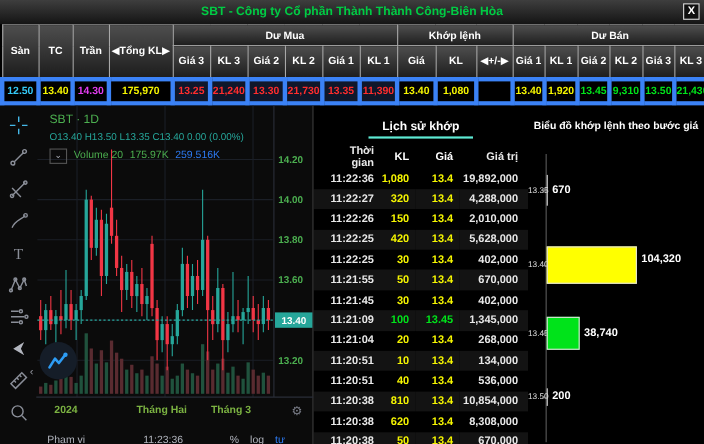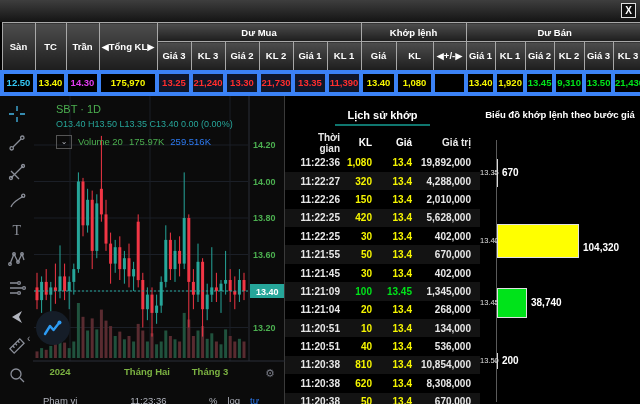--- a/index.html
+++ b/index.html
@@ -31,21 +31,21 @@
   
   .chart-panel { width:285px; position:relative; background:#0b0b0b;
     border-right:1px solid #3a3a3a; }
   .drawbar { position:absolute; left:0; top:0; width:33px; height:100%;
     display:flex; flex-direction:column; align-items:center; padding-top:8px;
     gap:9px; z-index:4; }
   .tool { width:20px; height:20px; cursor:pointer; }
   .tool svg { stroke:#8a8e98; fill:none; stroke-width:1.3; }
   .tool.active svg { stroke:#45b8e8; }
   .chart-svg { position:absolute; inset:0; z-index:1; }
-  .legend { position:absolute; left:56px; top:7px; z-index:3; }
+  .legend { position:absolute; left:45px; top:7px; z-index:3; }
   .legend .sym { color:#4caf50; font-size:11px; }
   .legend .ohlc { color:#26a69a; font-size:9px; margin-top:4px; }
   .legend .volrow { display:flex; align-items:center; gap:6px; margin-top:6px; font-size:9.5px; }
   .chev-box { width:16px; height:14px; border:1px solid #555; color:#b2b5be;
     font-size:8px; text-align:center; line-height:12px; cursor:pointer; }
   .vol-label{color:#4caf50} .vol-1{color:#4caf50} .vol-2{color:#2d7bf4}
   .watermark { position:absolute; left:36px; top:215px; width:34px; height:34px;
     border-radius:50%; background:#151d28; display:flex; align-items:center;
     justify-content:center; z-index:2; }
   .collapse-chev { position:absolute; left:27px; top:237px; color:#9598a1;
@@ -55,21 +55,21 @@
     padding-left:10px; z-index:3; }
   .chart-footer .gap { margin-left:14px; }
   .chart-footer .right { margin-left:auto; display:flex; gap:10px; }
   .chart-footer .auto { color:#2d7bf4; }
   .chart-footer span { cursor:pointer; }
 
   
   .history { width:195px; background:#000; padding-top:9px; }
   .history-title-wrap { text-align:center; }
   .history-title { display:inline-block; color:#fff; font-weight:bold;
-    font-size:11px; border-bottom:2px solid #0f766e; padding:0 12px 3px; }
+    font-size:11px; border-bottom:2px solid #5eead4; padding:0 12px 3px; }
   table.hist { width:100%; border-collapse:collapse; table-layout:fixed;
     margin-top:6px; font-size:10px; font-weight:bold; }
   .hist th { color:#fff; font-weight:bold; height:16px; }
   .hist td { height:18.4px; }
   .hist .t { text-align:right; padding-left:13px; color:#e8e8e8; }
   .hist .r { text-align:right; padding-right:6px; }
   .hist .w { color:#e8e8e8; padding-right:9px; }
   .hist tr.alt td { background:#131313; }
 
   
@@ -81,20 +81,21 @@
   .sc-price { position:absolute; left:0; width:14px; text-align:right;
     font-size:7.5px; color:#e0e0e0; }
   .sc-tick { position:absolute; left:13px; width:4px; height:1px; background:#909090; }
   .sc-bar { position:absolute; }
   .sc-value { position:absolute; font-size:10px; font-weight:bold; color:#fff; }
 </style>
 </head>
 <body>
 
 <div class="titlebar">
+  <span class="title">SBT - Công ty Cổ phần Thành Thành Công-Biên Hòa</span>
   <div class="close-btn">X</div>
 </div>
 
 <table class="board">
   <colgroup>
     <col style="width:33px">
       <col style="width:31px">
       <col style="width:33px">
       <col style="width:58px">
     <col style="width:34px">
@@ -533,21 +534,21 @@
     <div class="step-title">Biểu đồ khớp lệnh theo bước giá</div>
     <div class="sc-axis"></div>
     <div>
         <div class="sc-price" style="top: 72px;">13.35</div>
         <div class="sc-tick" style="top: 77px;"></div>
         <div class="sc-bar" style="left: 17px; top: 63px; width: 1px; height: 28px; background: rgb(217, 217, 217);"></div>
         <div class="sc-value" style="left: 22px; top: 71px;">670</div>
         <div class="sc-price" style="top: 140px;">13.40</div>
         <div class="sc-tick" style="top: 145px;"></div>
         <div class="sc-bar" style="left: 17px; top: 128px; width: 82px; height: 34px; background: rgb(255, 255, 0); border: 1px solid rgb(224, 224, 224);"></div>
-        <div class="sc-value" style="left: 103px; top: 146px;">104,320</div>
+        <div class="sc-value" style="left: 103px; top: 134px;">104,320</div>
         <div class="sc-price" style="top: 202px;">13.45</div>
         <div class="sc-tick" style="top: 207px;"></div>
         <div class="sc-bar" style="left: 17px; top: 192px; width: 30px; height: 30px; background: rgb(0, 227, 26); border: 1px solid rgb(224, 224, 224);"></div>
         <div class="sc-value" style="left: 51px; top: 201px;">38,740</div>
         <div class="sc-price" style="top: 260px;">13.50</div>
         <div class="sc-tick" style="top: 265px;"></div>
         <div class="sc-bar" style="left: 17px; top: 257px; width: 1px; height: 16px; background: rgb(217, 217, 217);"></div>
         <div class="sc-value" style="left: 22px; top: 259px;">200</div>
       </div>
   </div>

